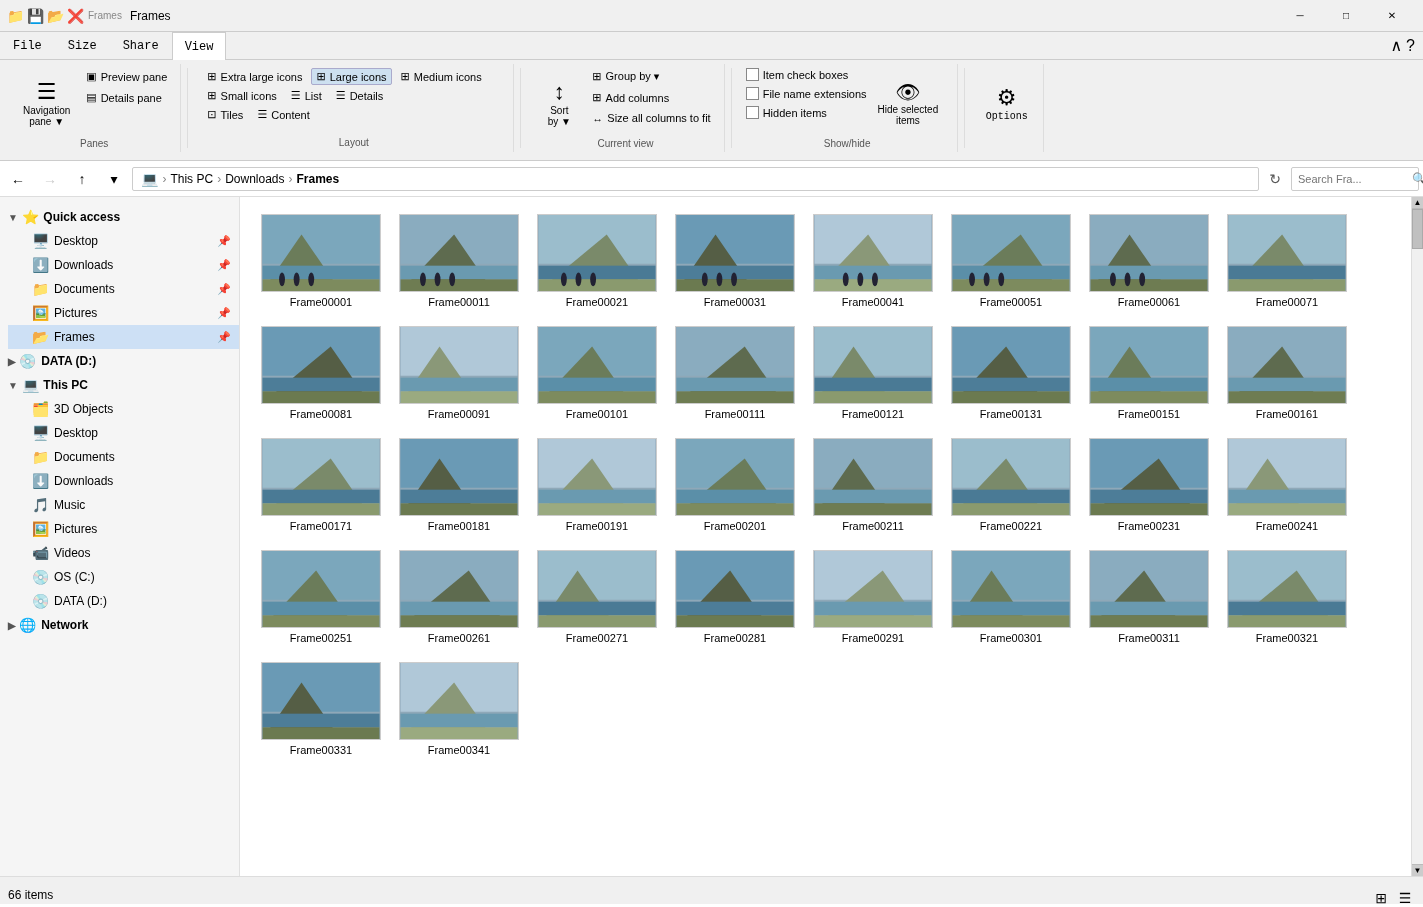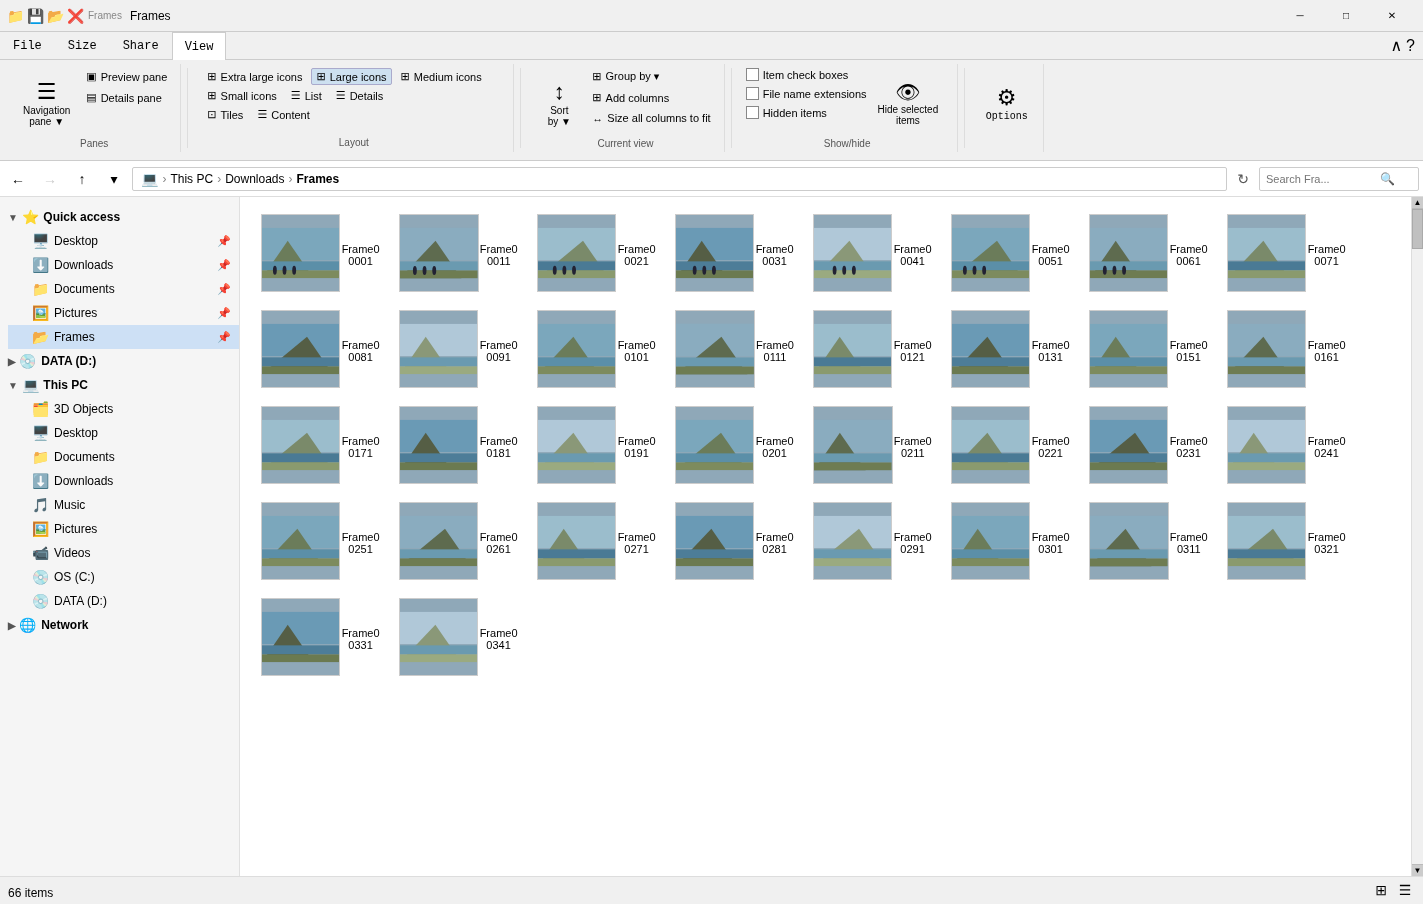--- a/index.html
+++ b/index.html
@@ -59,21 +59,21 @@
       align-items: center;
       padding: 0 8px;
       gap: 4px;
       background: #fff;
       cursor: pointer;
     }
     .path-segment { font-size: 12px; color: #000; }
     .path-sep { color: #888; font-size: 12px; }
     .path-segment.current { font-weight: 600; }
     .search-box {
-      width: 160px;
+      width: 128px;
       height: 24px;
       border: 1px solid #ccc;
       border-radius: 2px;
       display: flex;
       align-items: center;
       padding: 0 6px;
       gap: 4px;
       background: #fff;
     }
     .search-input { border: none; outline: none; font-size: 11px; width: 110px; }
@@ -122,21 +122,21 @@
       padding: 12px 16px;
       background: #fff;
     }
     .files-grid {
       display: flex;
       flex-wrap: wrap;
       gap: 8px;
     }
     .file-item {
       display: flex;
-      flex-direction: row;
+      flex-direction: column;
       align-items: center;
       width: 130px;
       cursor: pointer;
       padding: 4px;
       border: 1px solid transparent;
       border-radius: 2px;
     }
     .file-thumbnail {
       width: 120px;
       height: 78px;
@@ -155,22 +155,22 @@
       max-width: 128px;
       word-break: break-all;
     }
 
     
     .status-bar {
       height: 28px;
       background: #f0f0f0;
       border-top: 1px solid #ddd;
       display: flex;
-      align-items: flex-end;
-      padding: 4px 8px;
+      align-items: flex-start;
+      padding: 11px 8px;
       font-size: 12px;
       gap: 12px;
     }
     .status-right { margin-left: auto; display: flex; gap: 4px; }
     .status-view-btn { width: 20px; height: 20px; display: flex; align-items: center; justify-content: center; cursor: pointer; font-size: 14px; }
 
     
     .sidebar::-webkit-scrollbar, .file-area::-webkit-scrollbar { width: 10px; }
     .sidebar::-webkit-scrollbar-track, .file-area::-webkit-scrollbar-track { background: #f0f0f0; }
     .sidebar::-webkit-scrollbar-thumb, .file-area::-webkit-scrollbar-thumb { background: #c0c0c0; border-radius: 4px; }

